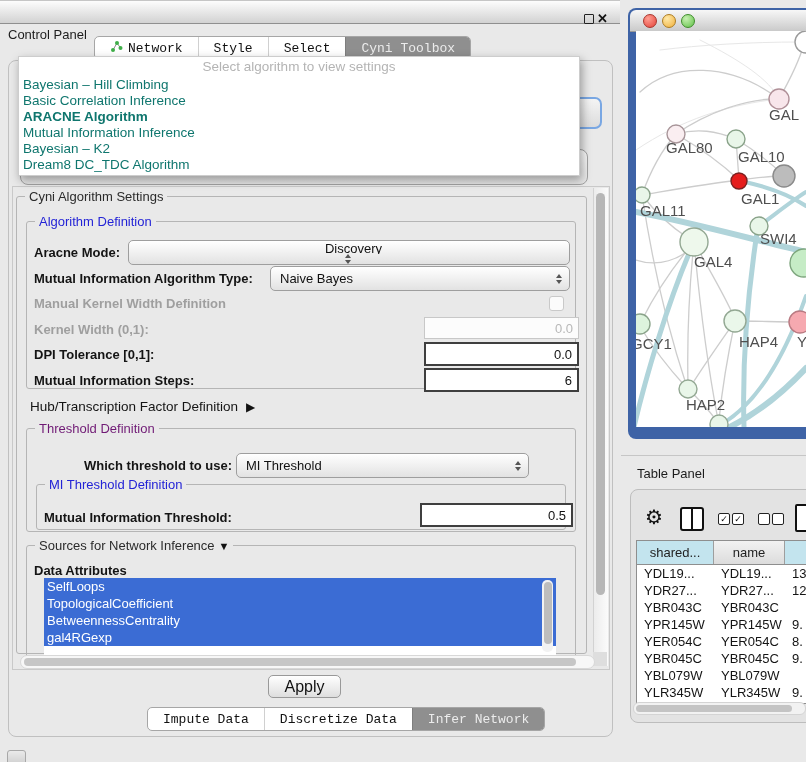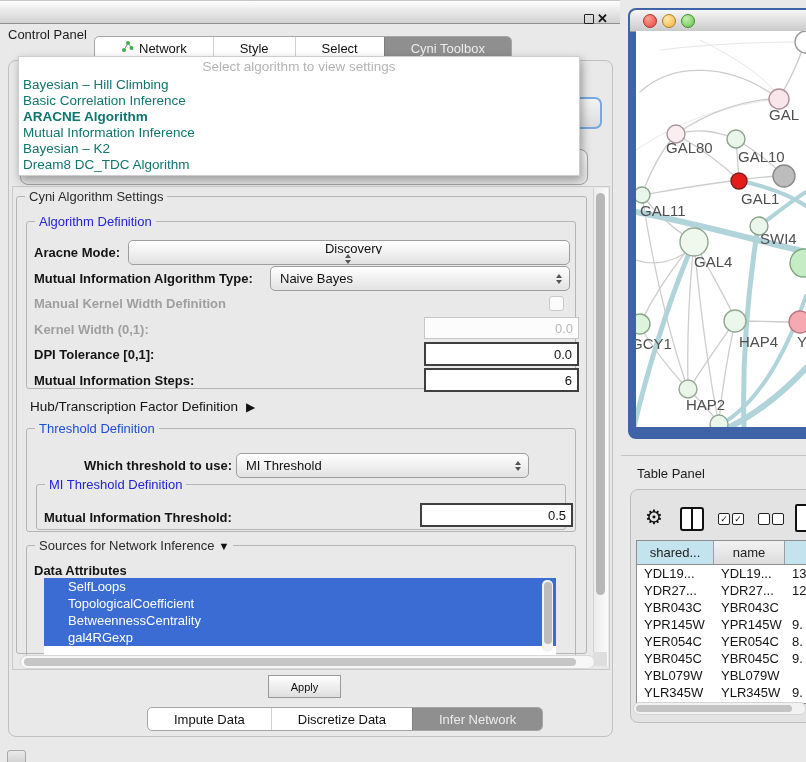--- a/index.html
+++ b/index.html
@@ -12,21 +12,21 @@
     background:linear-gradient(#fdfdfd,#d2d2d2);
     border-top:1px solid #c6c6c6;border-bottom:1px solid #8f8f8f;
     display:flex;align-items:center;}
   #cp-title{margin-left:8px;font-size:13px;color:#1c1c1c;margin-top:44px;}
   #win-float{left:584px;top:14px;width:8px;height:8px;border:1.6px solid #222;border-radius:1px;}
   #win-close{left:597px;top:11px;font-size:13px;font-weight:bold;color:#111;line-height:16px;}
 
   
   #cp-tabs{left:94px;top:36px;height:22px;display:flex;background:#fff;
     border:1px solid #a6a6a6;border-radius:5px;overflow:hidden;font-size:13px;}
-  .seg{display:flex;align-items:center;padding:0 26px;color:#111;border-left:1px solid #d0d0d0;white-space:nowrap;}
+  .seg{display:flex;align-items:center;padding:0 15px;color:#111;border-left:1px solid #d0d0d0;white-space:nowrap;font-family:Liberation Mono, monospace;}
   .seg:first-child{border-left:none;}
   .seg.active{background:#8f8f8f;color:#ececec;border-left:1px solid #7e7e7e;}
   .seg .net-ico{margin-right:5px;}
 
   
   #cp-outer{left:8px;top:60px;width:603px;height:675px;border:1px solid #c0c0c0;border-radius:8px;background:#e9e9e9;}
   #combo-sliver{left:556px;top:97px;width:42px;height:28px;border:2px solid #79a7e3;border-radius:7px;background:linear-gradient(#f4f4f4,#dcdcdc);z-index:2;}
   #hidden-box{left:20px;top:149px;width:566px;height:34px;border:1px solid #a2a2a2;border-radius:8px;background:linear-gradient(#fafafa,#e4e4e4);z-index:2;}
 
   
@@ -38,21 +38,21 @@
 
   
   #scroll-pane{left:12px;top:186px;width:596px;height:482px;border:1px solid #c9c9c9;background:#e9e9e9;z-index:3;}
   #vsb{left:593px;top:188px;width:14px;height:478px;background:linear-gradient(to right,#ececec,#fbfbfb);border-left:1px solid #d2d2d2;z-index:4;}
   #vsb-thumb{left:2px;top:5px;width:9px;height:402px;background:#b7b7b7;border-radius:5px;position:absolute;}
   #sb-corner{left:593px;top:652px;width:14px;height:14px;background:#dedede;z-index:4;}
 
   .grp{position:absolute;border:1px solid #b5b5b5;border-radius:3px;z-index:3;}
   .grp-legend{position:absolute;top:-8px;left:8px;background:#e9e9e9;padding:0 4px;font-size:13px;color:#2b2b2b;white-space:nowrap;}
   .leg-blue{color:#2323d6;}
-  .leg-green{color:#1d4ed8;}
+  .leg-green{color:#701a75;}
 
   #fs-cyni{left:16px;top:196px;width:569px;height:456px;}
   #fs-algo{left:26px;top:221px;width:548px;height:166px;}
   #fs-thresh{left:26px;top:428px;width:548px;height:102px;}
   #fs-mithresh{left:36px;top:484px;width:528px;height:44px;}
   #fs-sources{left:26px;top:545px;width:548px;height:112px;}
 
   .lbl{position:absolute;font-size:13px;color:#141414;z-index:3;white-space:nowrap;}
   .lbl.b{font-weight:bold;}
   .lbl.dis{color:#9f9f9f;font-weight:bold;}
@@ -83,30 +83,30 @@
 
   .tf{position:absolute;background:#fff;display:flex;align-items:center;justify-content:flex-end;
     padding:0 5px;font-size:13px;color:#111;z-index:3;}
   #tf-kernel{left:424px;top:317px;width:143px;height:20px;border:1px solid #c8c8c8;background:#fcfcfc;color:#b8b8b8;}
   #tf-dpi{left:424px;top:342px;width:141px;height:20px;border:2px solid #3f3f3f;}
   #tf-steps{left:424px;top:368px;width:141px;height:20px;border:2px solid #3f3f3f;}
   #tf-mth{left:420px;top:503px;width:139px;height:20px;border:2px solid #3f3f3f;}
   #chk-manual{left:549px;top:296px;width:13px;height:13px;border:1px solid #c9c9c9;border-radius:3px;background:#fbfbfb;z-index:3;}
 
   #attr-list{left:44px;top:578px;width:512px;height:77px;background:#fff;z-index:3;overflow:hidden;}
-  .attr-item{height:17px;line-height:17px;padding-left:24px;font-size:13px;color:#111;white-space:nowrap;}
+  .attr-item{height:17px;line-height:17px;padding-left:3px;font-size:13px;color:#111;white-space:nowrap;}
   .attr-item.sel{background:#3b6cd4;color:#fff;}
   #attr-vsb{left:542px;top:580px;width:11px;height:72px;background:#f2f2f2;border-radius:5px;z-index:4;}
   #attr-vsb-thumb{position:absolute;left:1.5px;top:2px;width:8px;height:62px;background:#bdbdbd;border-radius:4px;}
   #hsb{left:20px;top:655px;width:573px;height:12px;background:#f7f7f7;border:1px solid #d8d8d8;border-radius:7px;z-index:5;}
   #hsb-thumb{position:absolute;left:3px;top:1.5px;width:552px;height:8px;background:#c6c6c6;border-radius:4px;}
 
-  #btn-apply{left:268px;top:675px;width:71px;height:21px;border:1px solid #999;border-radius:0;
+  #btn-apply{left:268px;top:675px;width:71px;height:21px;border:1px solid #999;border-radius:5px;
     background:linear-gradient(#ffffff,#dedede);display:flex;align-items:center;justify-content:center;
-    font-size:11px;color:#111;z-index:3;}
+    font-size:16px;color:#111;z-index:3;}
 
   #bottom-tabs{left:147px;top:707px;height:22px;display:flex;background:#fff;
     border:1px solid #a6a6a6;border-radius:5px;overflow:hidden;font-size:13px;z-index:3;}
 
   
   #net-frame{left:628px;top:8px;width:182px;height:431px;background:#3e63a6;border-radius:8px 0 0 8px;}
   #net-titlebar{left:630px;top:10px;width:180px;height:21px;background:linear-gradient(#f7f7f7,#cacaca);
     border-radius:6px 0 0 0;border-bottom:1px solid #9a9a9a;display:flex;align-items:center;}
   .tlight{width:12px;height:12px;border-radius:50%;margin-left:5px;}
   #tl-red{background:radial-gradient(circle at 35% 30%,#ff9e92,#e4443a);border:1px solid #a8352d;margin-left:13px;}

